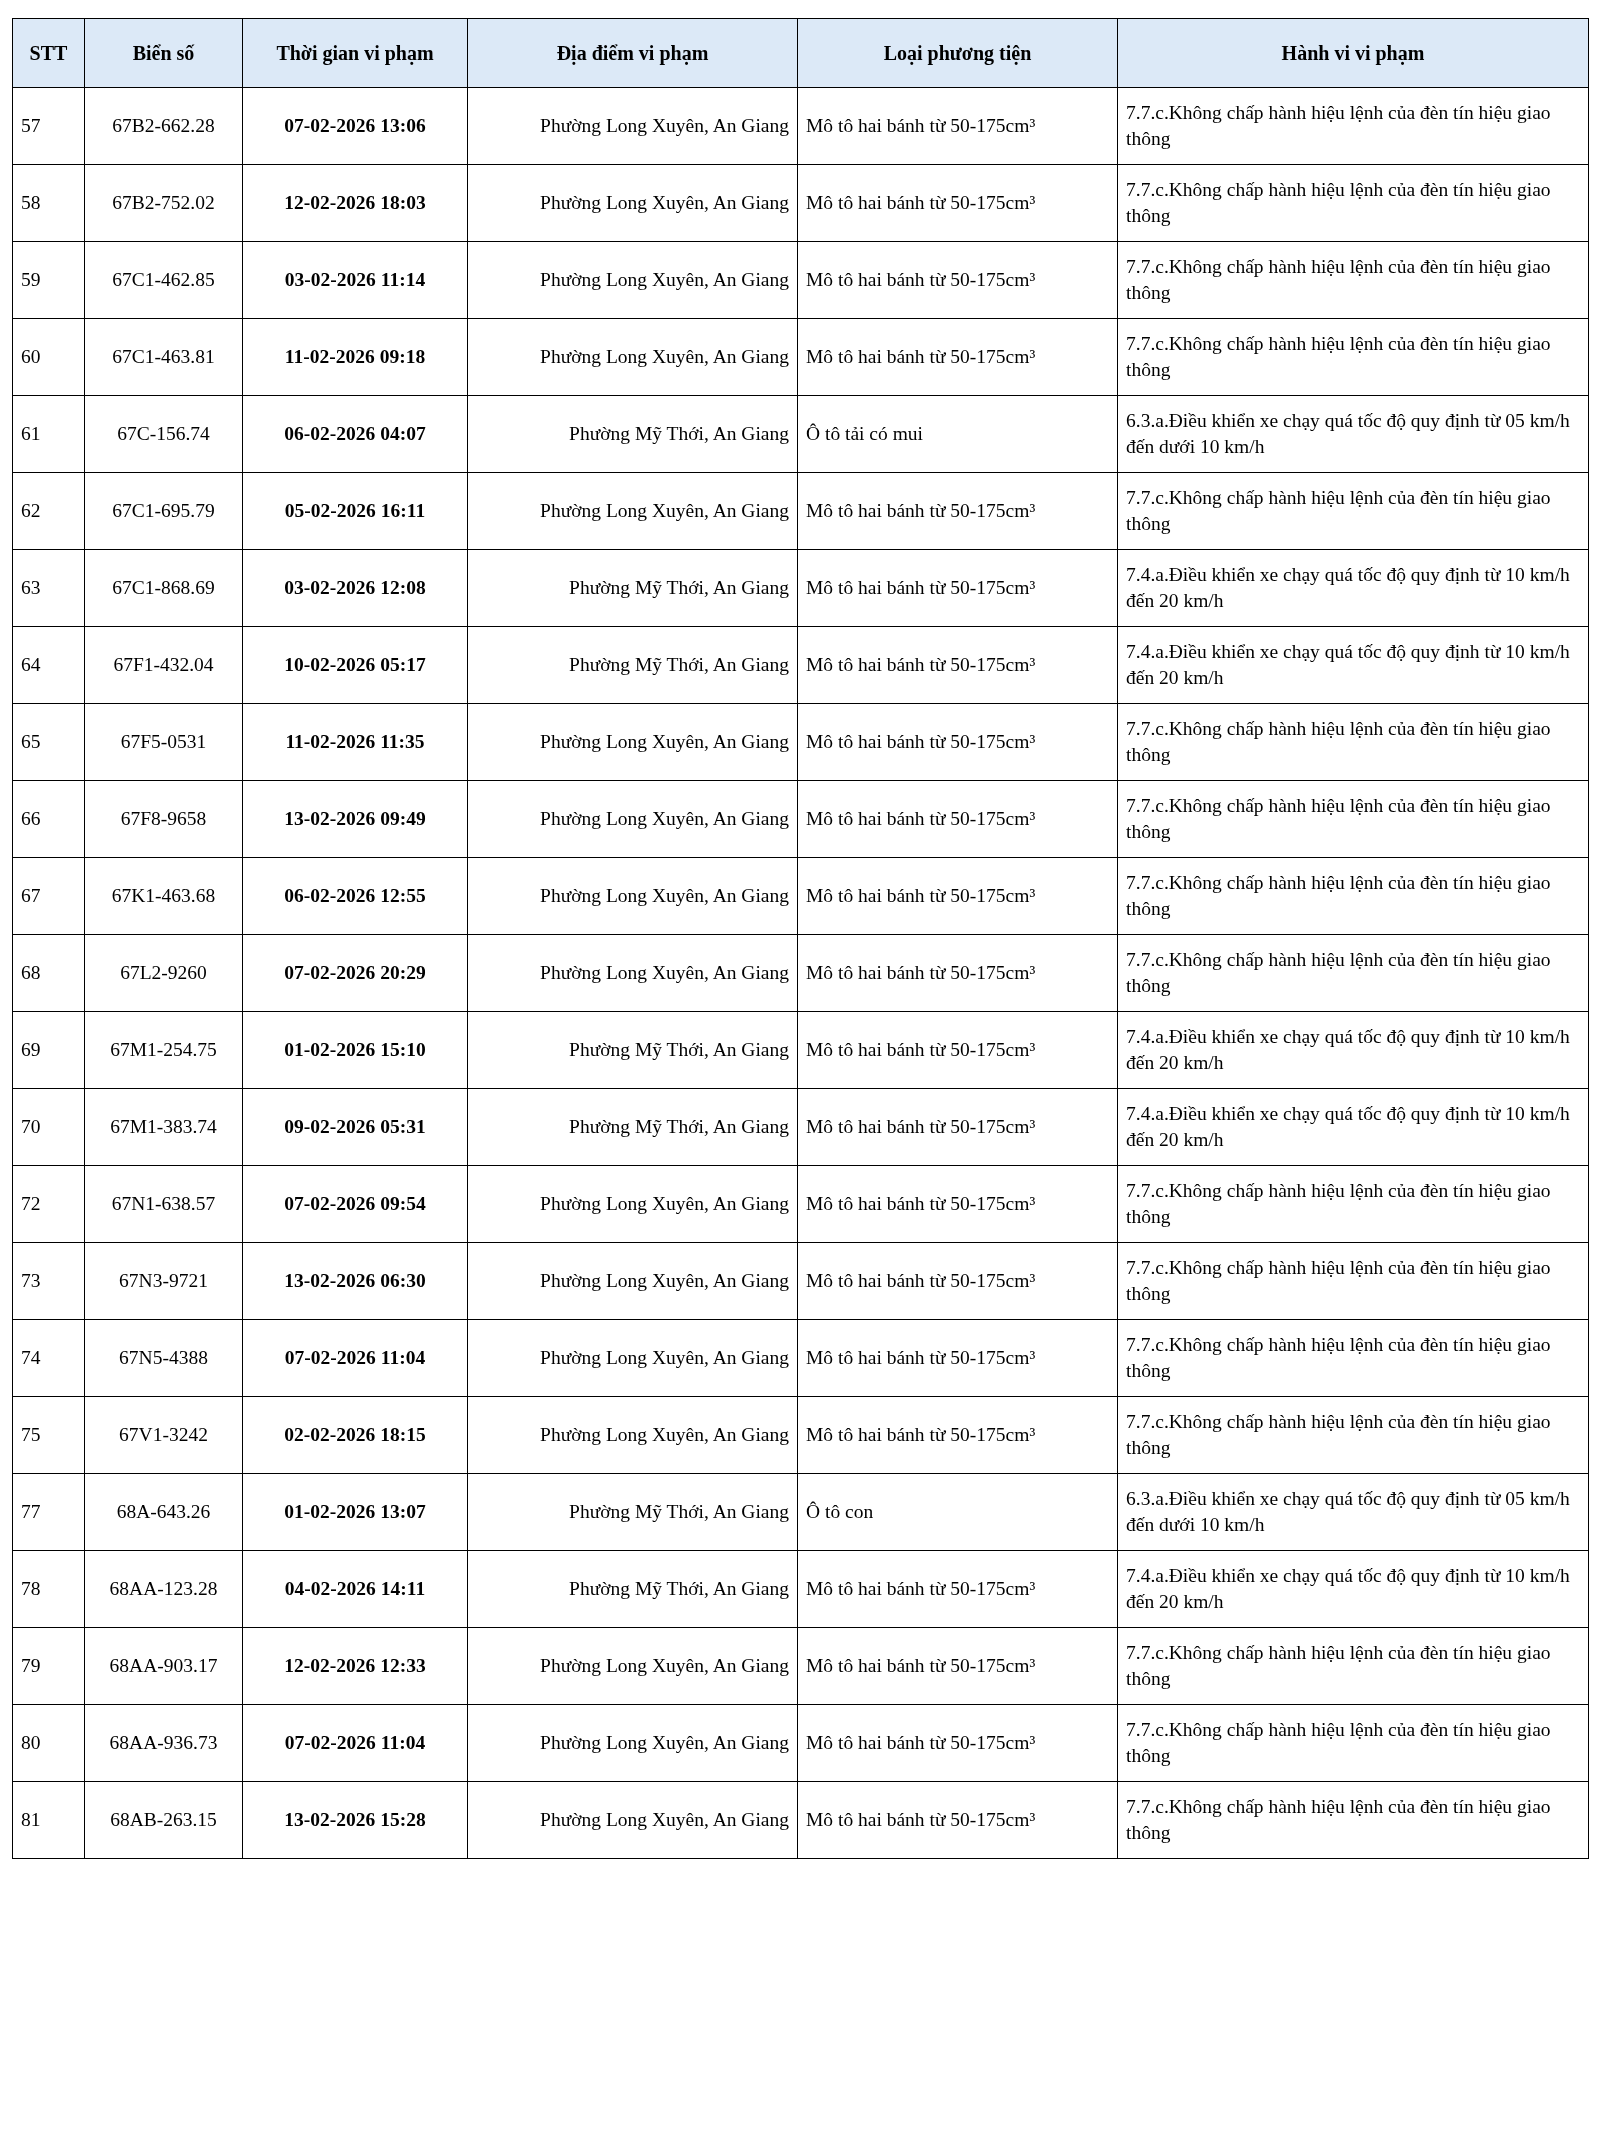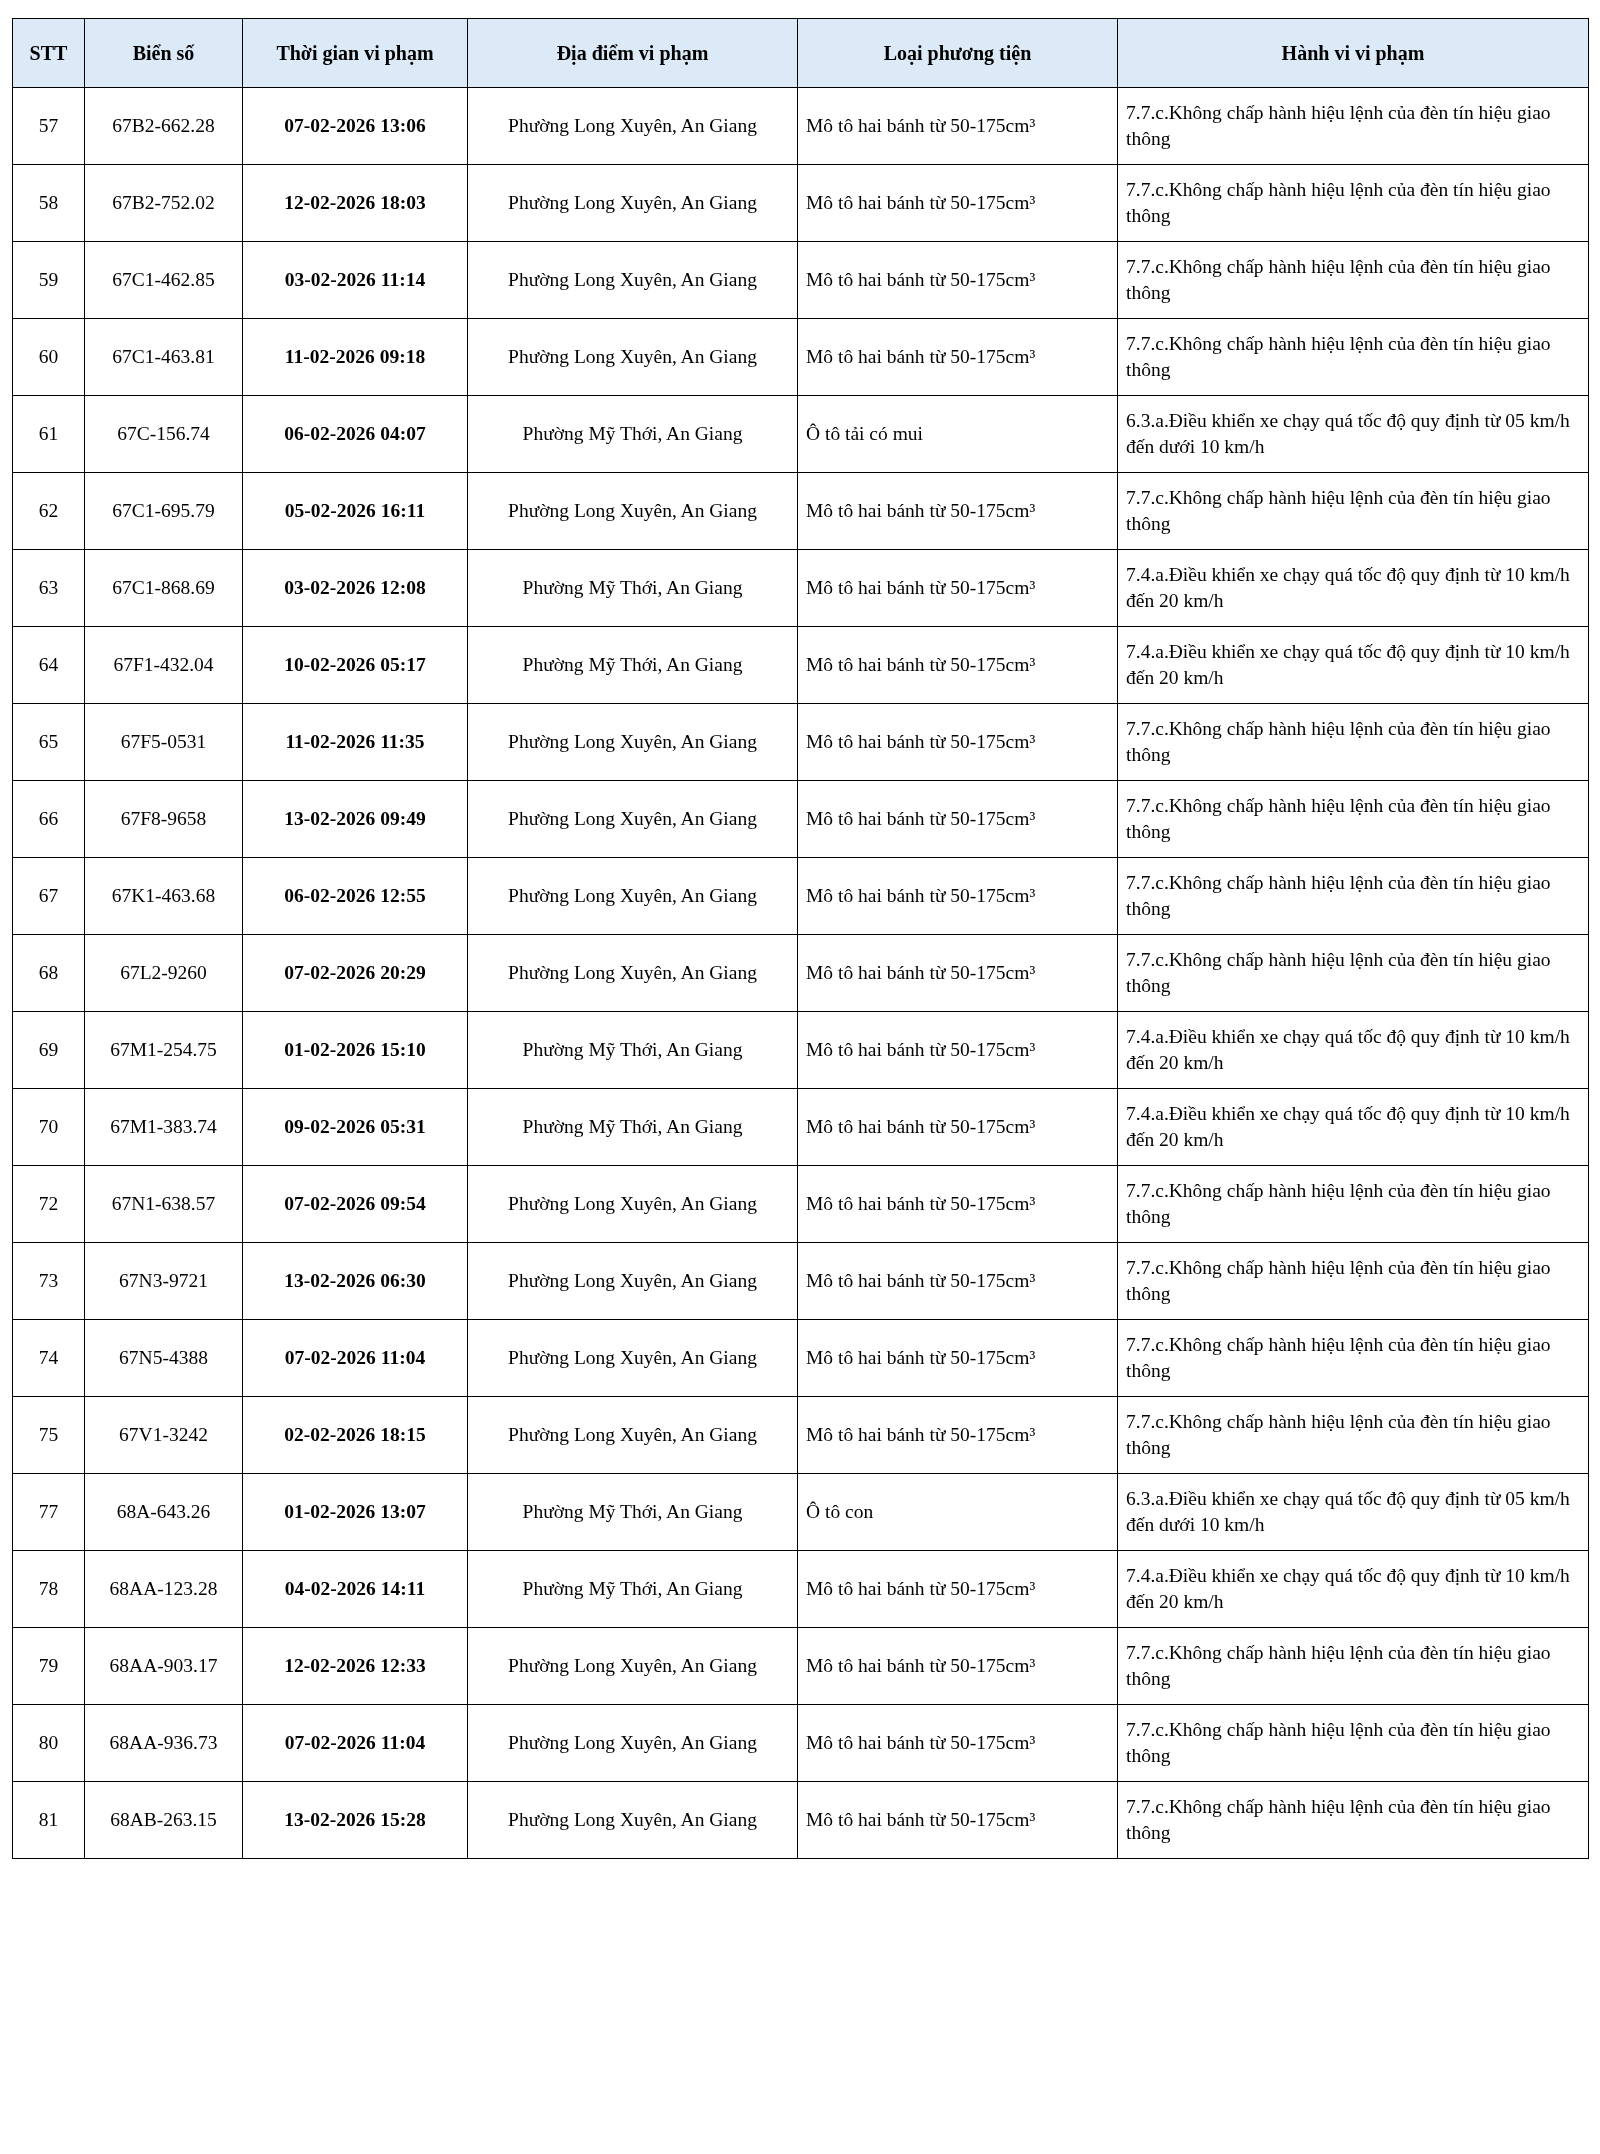--- a/index.html
+++ b/index.html
@@ -40,24 +40,24 @@
     font-size: 20px;
   }
   
   col.c-stt   { width: 72px; }
   col.c-bien  { width: 158px; }
   col.c-time  { width: 225px; }
   col.c-place { width: 330px; }
   col.c-type  { width: 320px; }
   col.c-act   { width: 471px; }
 
-  td.stt { text-align: center; }
+  td.stt { }
   td.bien { text-align: center; }
   td.time { text-align: center; font-weight: bold; }
-  td.place { text-align: center; padding-left: 12px; }
+  td.place { text-align: right; padding-left: 12px; }
   td.type { text-align: left; padding-left: 12px; font-family: Liberation Serif, serif; }
   td.act { text-align: left; padding-left: 10px; padding-right: 6px; }
   tr.row { height: 77px; }
 </style>
 </head>
 <body>
 
 <div class="page">
   <table class="violations">
     <colgroup>

